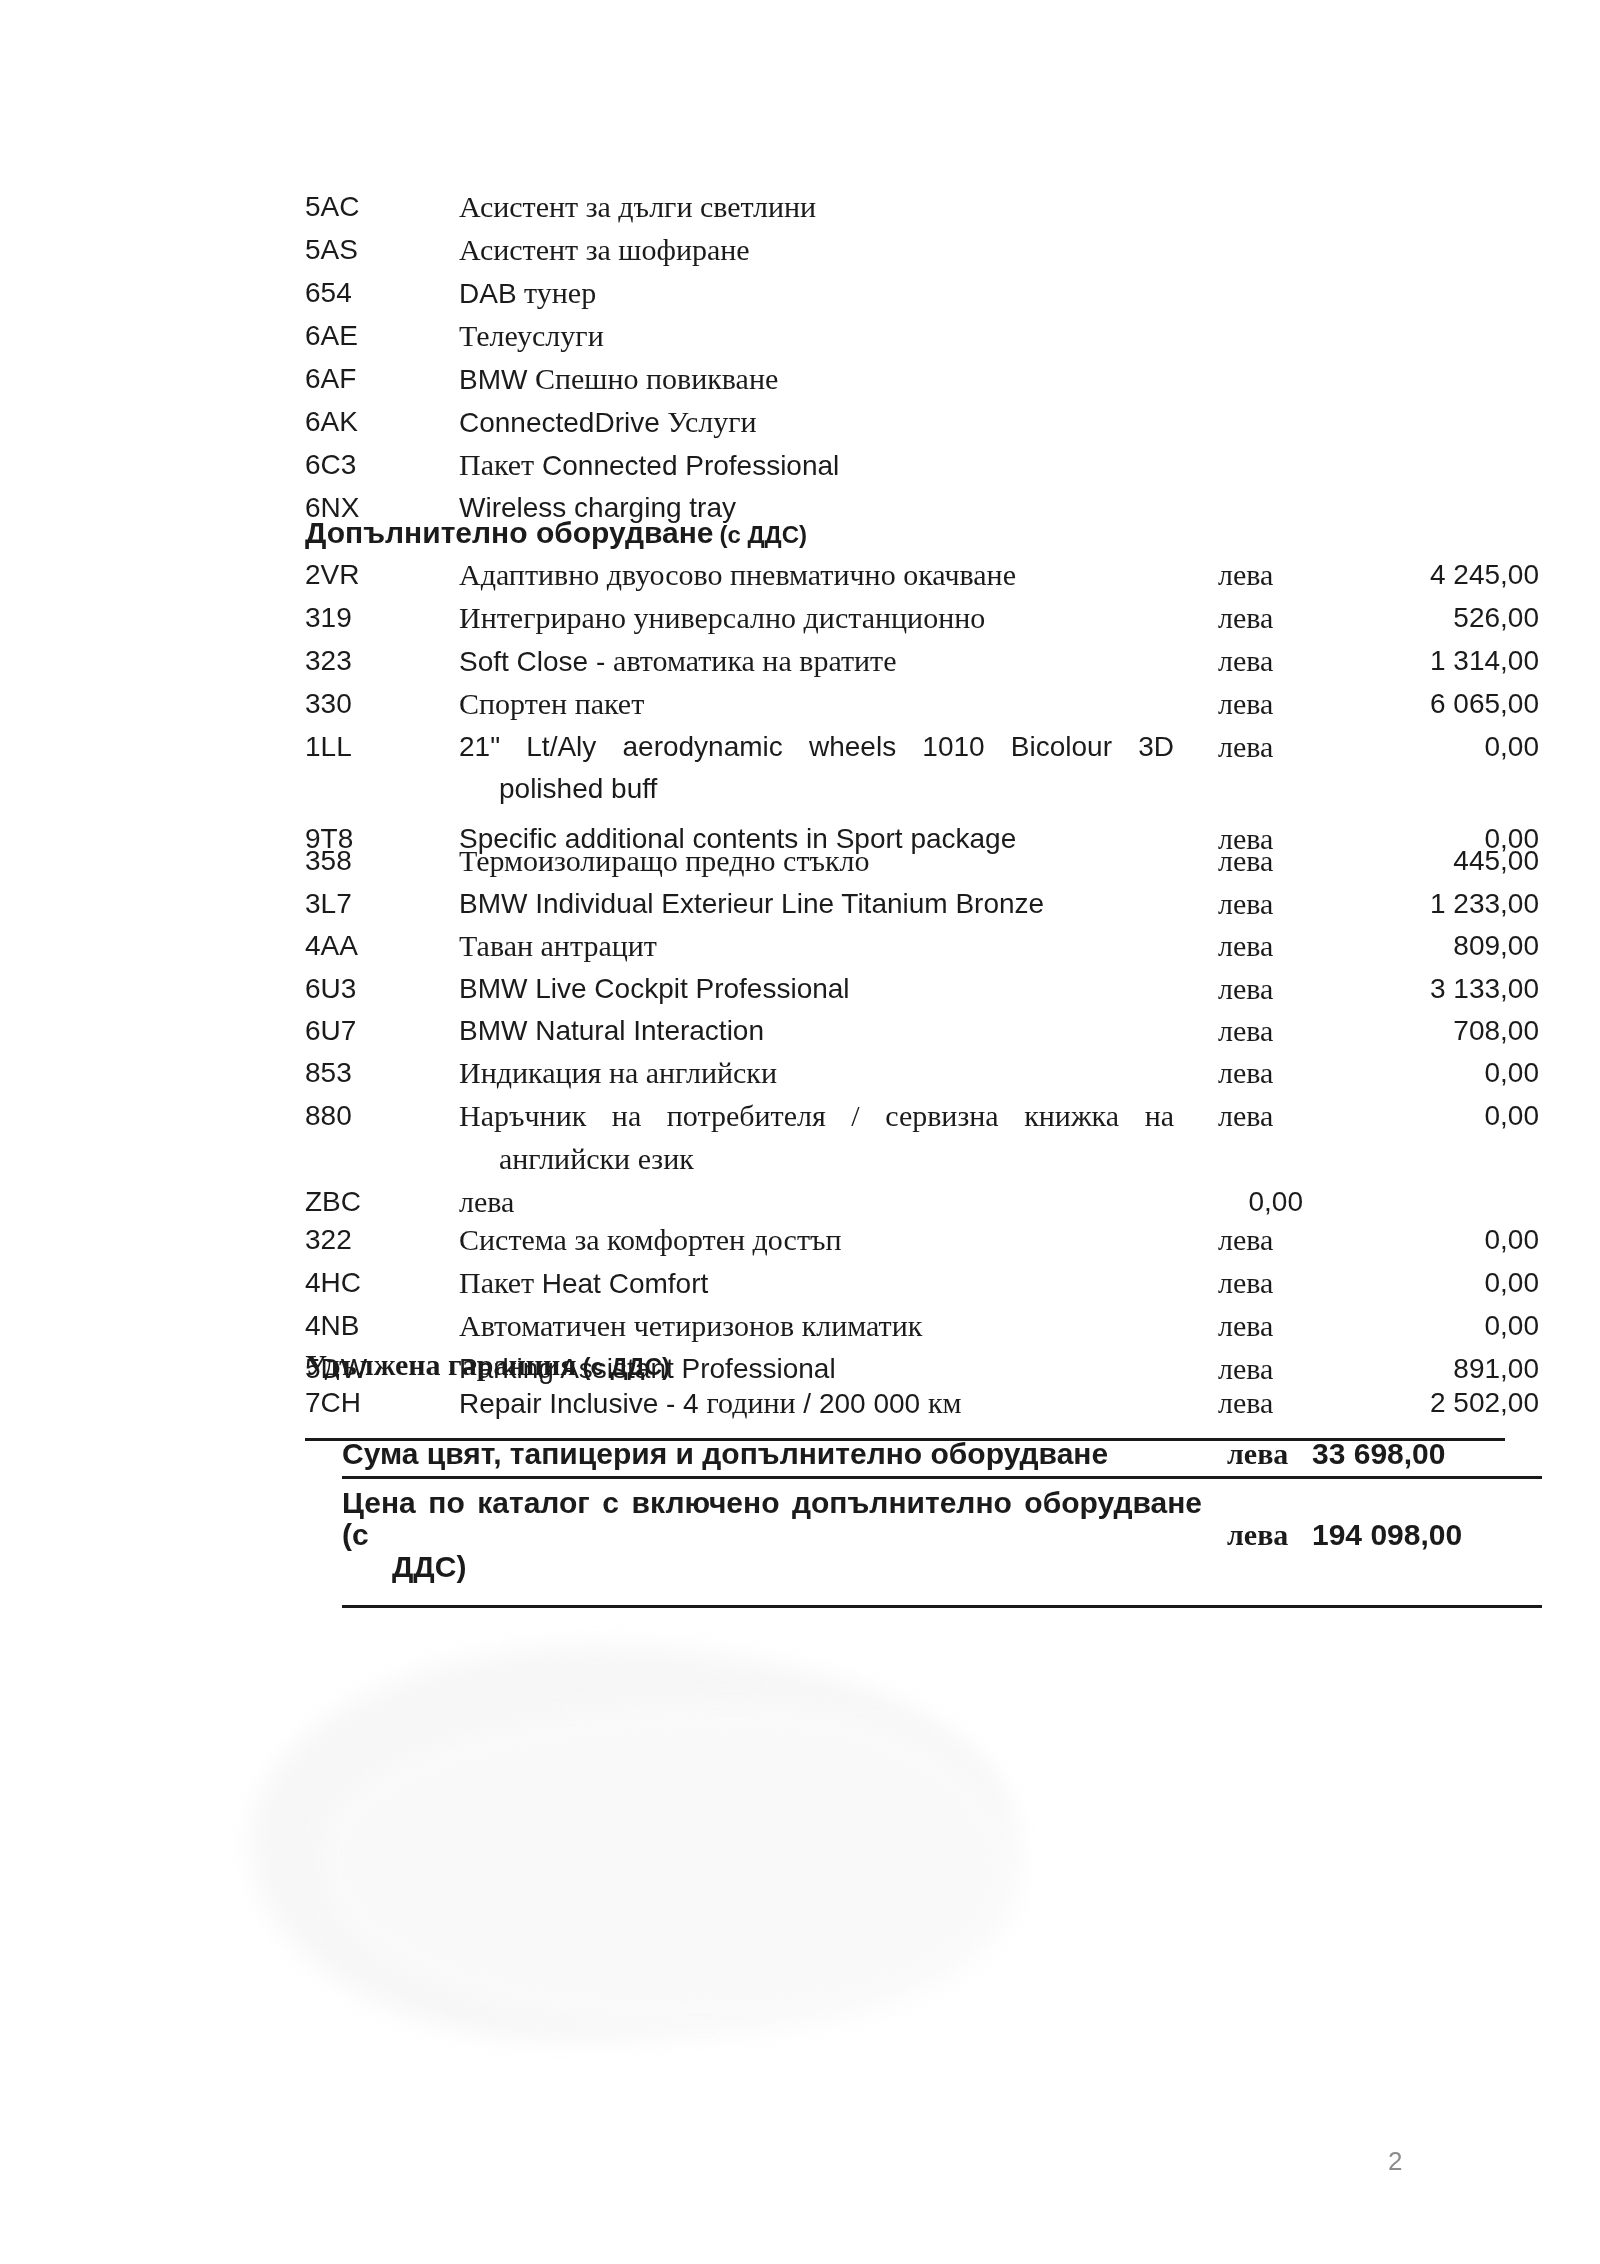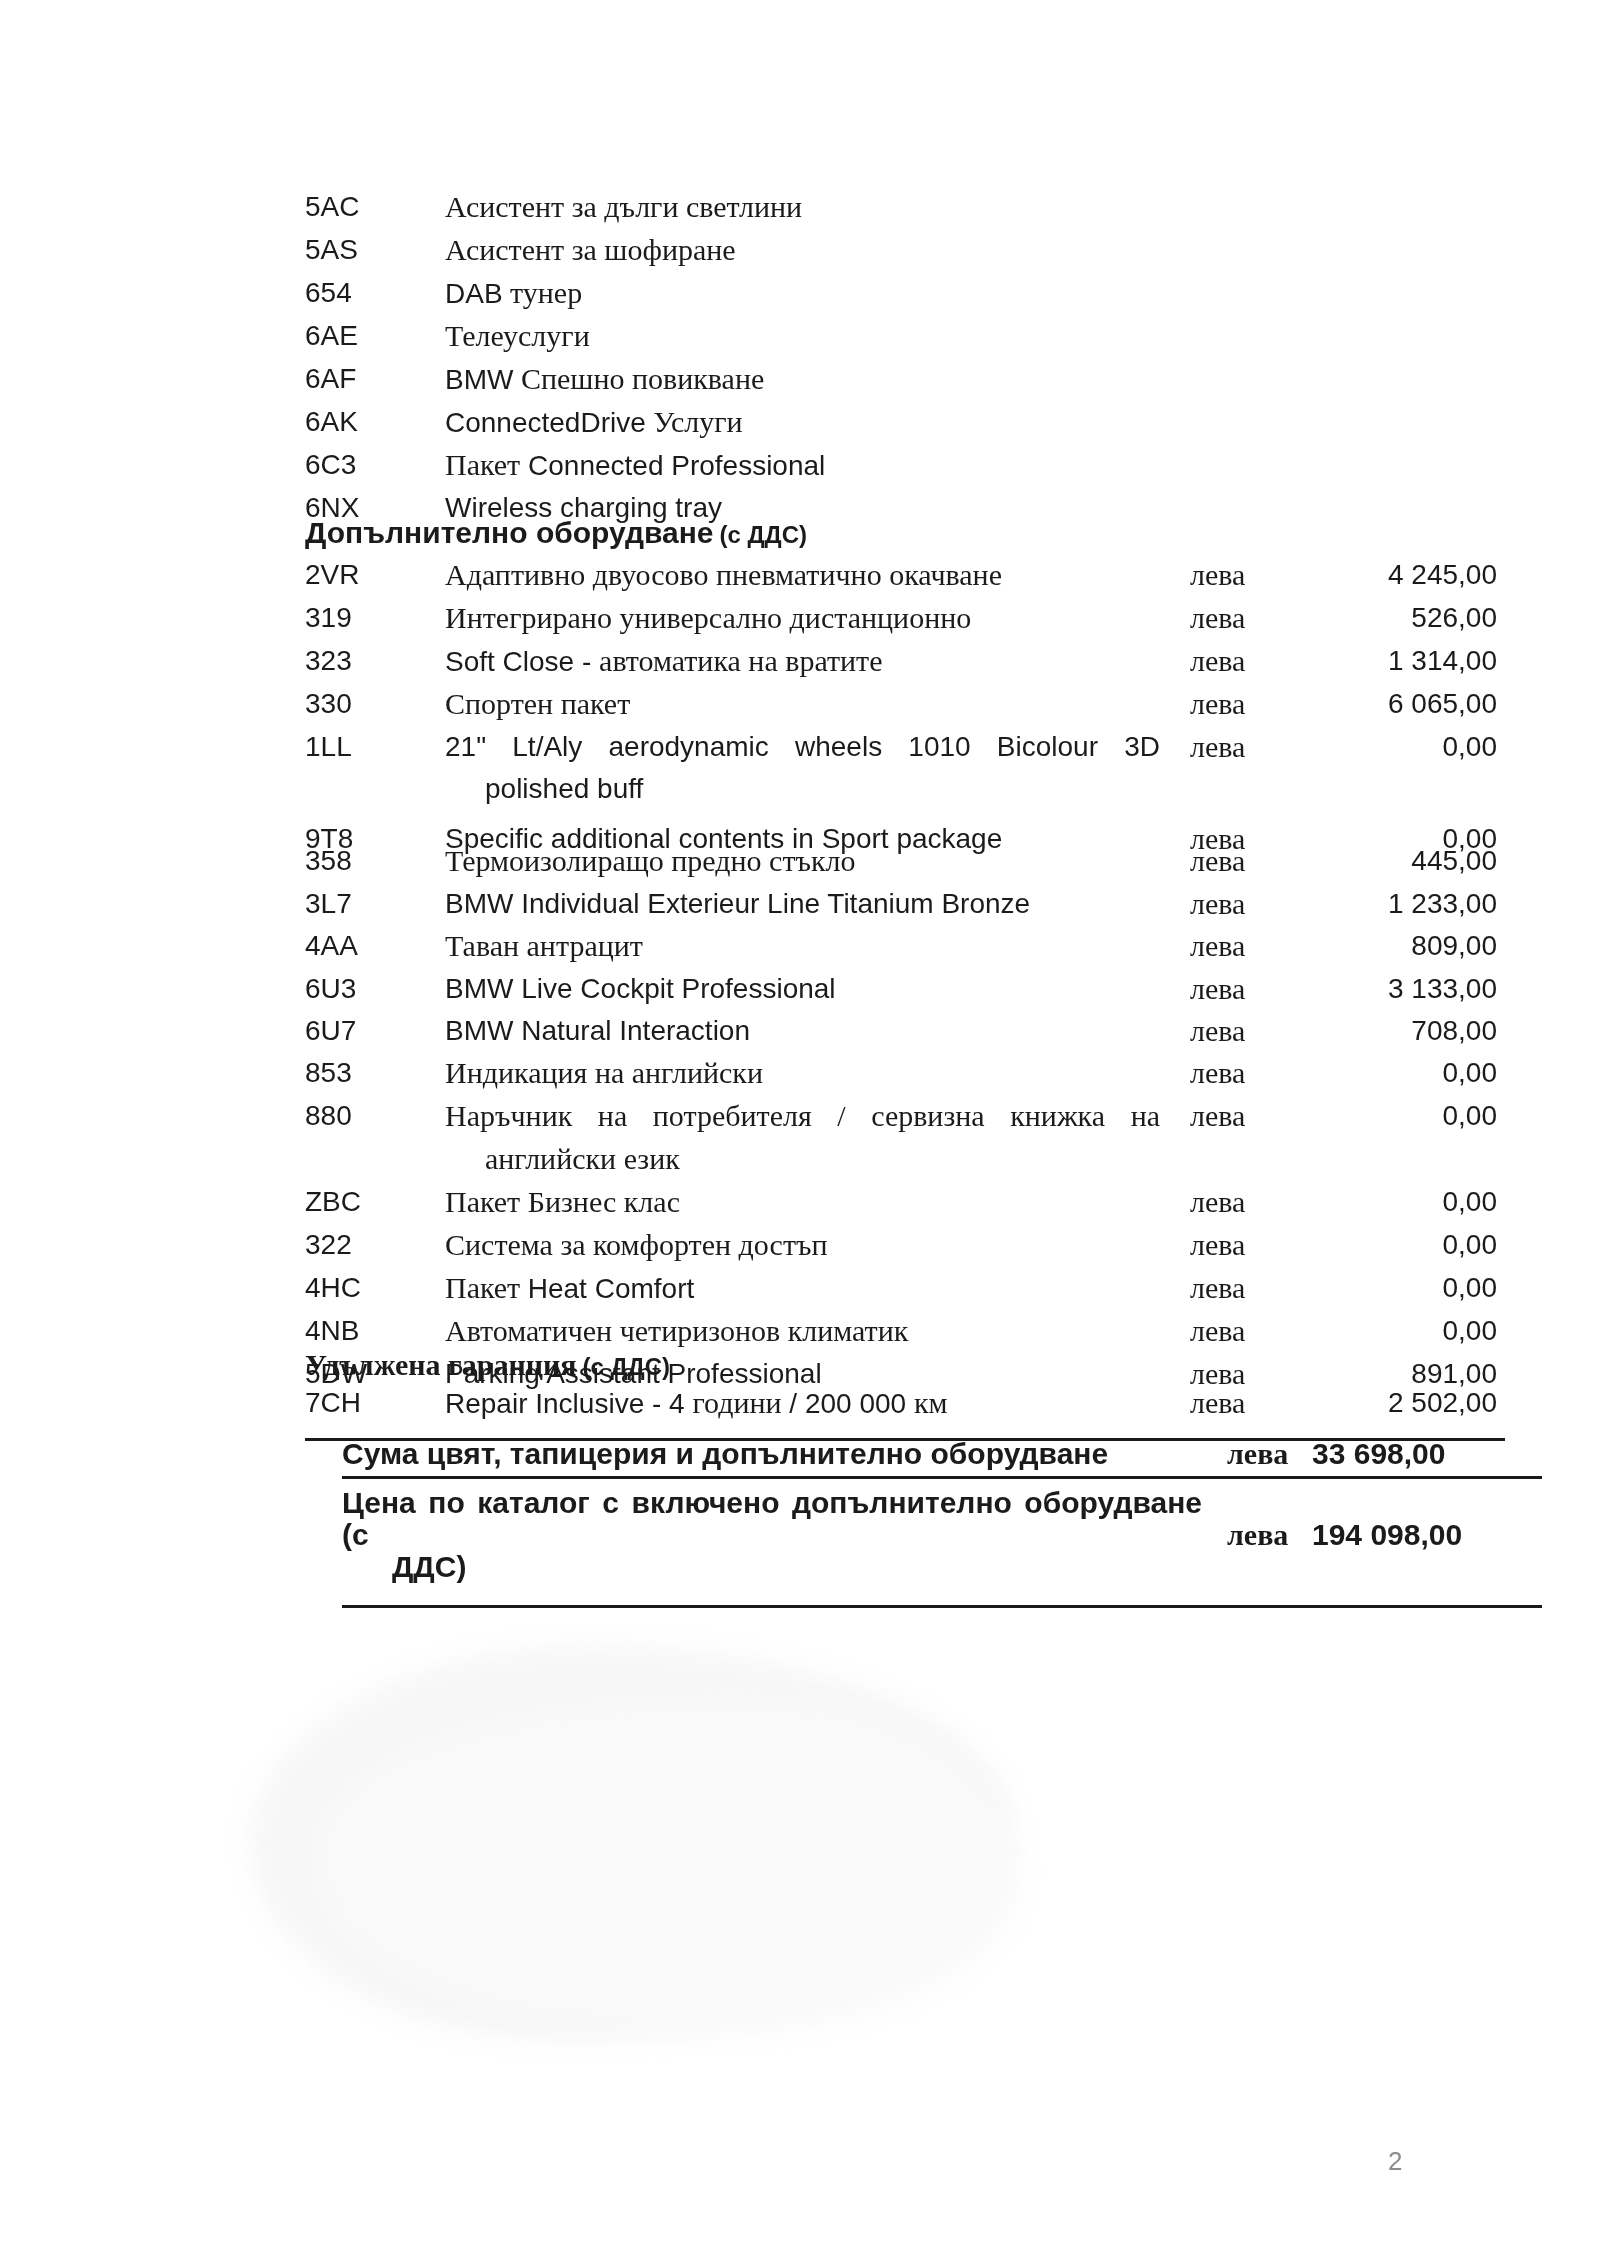--- a/index.html
+++ b/index.html
@@ -10,20 +10,21 @@
     margin:0 auto;
     overflow:hidden;
     color:#1b1b1b;
     font-family:"Liberation Sans",sans-serif;
   }
   .abs{position:absolute;left:305px;width:1200px;}
   .row{
     display:grid;
     grid-template-columns:140px 745px 85px 222px;
     line-height:38px;
+    gap:14px;
   }
   .cell{min-height:38px;}
   .code{font-family:"Liberation Sans",sans-serif;font-size:28px;}
   .desc{padding-right:30px;}
   .lat{font-family:"Liberation Sans",sans-serif;font-size:28px;margin-top:44px;}
   .cyr{font-family:"Liberation Serif",serif;font-size:30px;}
   .unit{font-family:"Liberation Serif",serif;font-size:30px;}
   .price{font-family:"Liberation Sans",sans-serif;font-size:28px;text-align:right;}
   .dline.j{text-align:justify;text-align-last:justify;}
   .dline.cont{padding-left:40px;}
@@ -198,21 +199,20 @@
       <div class="cell code">880</div>
       <div class="cell desc">
         <div class="dline j"><span class="cyr">Наръчник на потребителя / сервизна книжка на</span></div>
         <div class="dline cont"><span class="cyr">английски език</span></div>
       </div>
       <div class="cell unit">лева</div>
       <div class="cell price">0,00</div>
     </div>
     <div class="row">
       <div class="cell code">ZBC</div>
-      <div class="cell desc"><span class="cyr">Пакет Бизнес клас</span></div>
       <div class="cell unit">лева</div>
       <div class="cell price">0,00</div>
     </div>
     <div class="row">
       <div class="cell code">322</div>
       <div class="cell desc"><span class="cyr">Система за комфортен достъп</span></div>
       <div class="cell unit">лева</div>
       <div class="cell price">0,00</div>
     </div>
     <div class="row">

